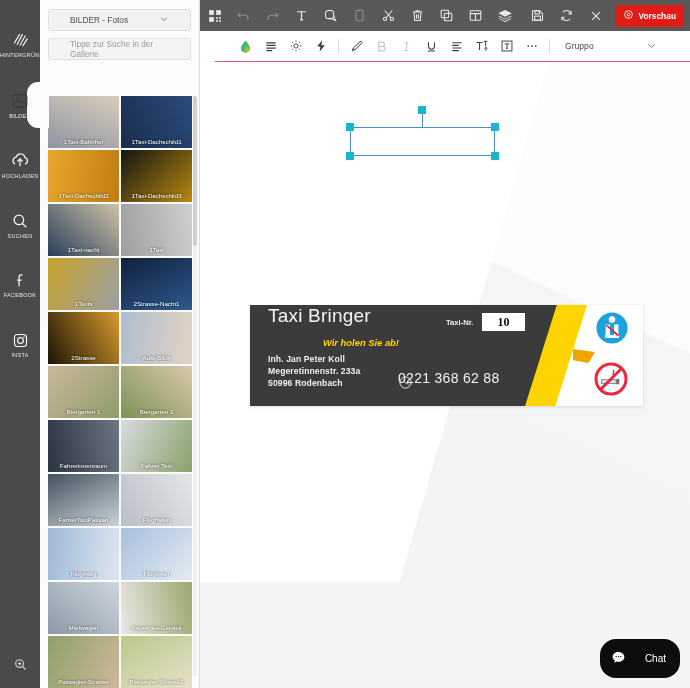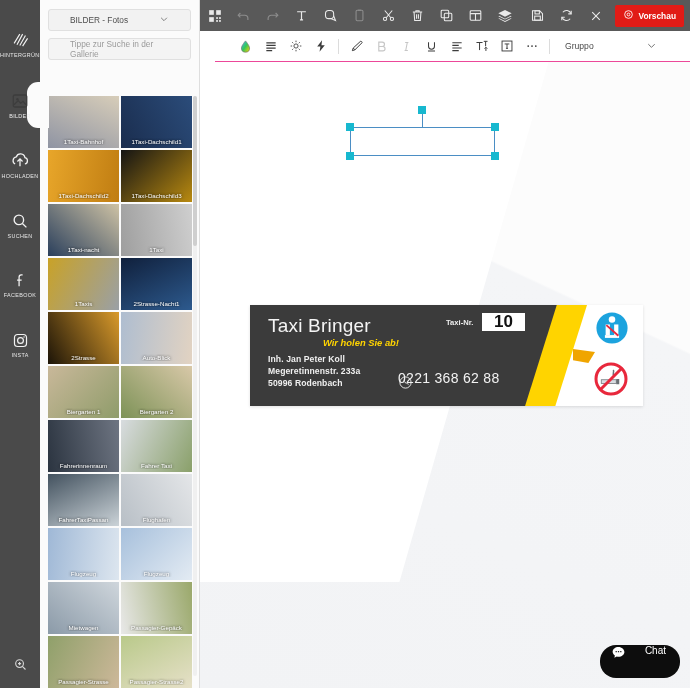--- a/index.html
+++ b/index.html
@@ -145,40 +145,40 @@
     position: absolute; right: 56px; top: 0; width: 72px; height: 101px;
     background: #ffd400;
     clip-path: polygon(58% 0, 100% 0, 56% 100%, 14% 100%);
   }
   #card-yellow2 {
     position: absolute; right: 48px; top: 44px; width: 22px; height: 14px;
     background: #f0a500;
     clip-path: polygon(0 0, 100% 22%, 70% 100%, 0 80%);
   }
   #brand {
-    position: absolute; left: 18px; top: 10px;
+    position: absolute; left: 18px; top: 0;
     font-size: 19px; color: #f4f4f4; font-weight: 300; letter-spacing: .2px;
   }
   #slogan {
     position: absolute; left: 73px; top: 32px;
     font-size: 9.4px; color: #ffd400; font-weight: bold; font-style: italic;
   }
   .addr {
     position: absolute; left: 18px; font-size: 8.6px;
     color: #f0f0f0; font-weight: bold; letter-spacing: .1px;
   }
   #a1 { top: 49px; } #a2 { top: 61px; } #a3 { top: 73px; }
   #taxinr-lbl {
     position: absolute; left: 196px; top: 13px;
     font-size: 7.6px; color: #ededed; font-weight: bold;
   }
   #taxinr-box {
     position: absolute; left: 232px; top: 8px; width: 43px; height: 18px;
     background: #fff; display: flex; align-items: center;
-    justify-content: center; font-size: 17px; font-weight: bold; color: #111;
+    justify-content: center; font-size: 12px; font-weight: bold; color: #111; font-family: Liberation Serif, serif;
   }
   #phone-group { position: absolute; left: 148px; top: 68px; }
   #phone-ico { position: absolute; left: 0; top: 2px; }
   #phone-txt {
     position: absolute; left: 0; top: -3px;
     font-size: 14px; color: #f2f2f2; font-weight: 300; letter-spacing: .3px;
     white-space: nowrap;
   }
   
   #sel-box {
@@ -193,23 +193,23 @@
     position: absolute; width: 8px; height: 8px; background: #17b8cf; z-index: 10;
   }
   .hnd.rot { left: 218px; top: 44px; }
   .hnd.tl { left: 146px; top: 61px; }
   .hnd.tr { left: 291px; top: 61px; }
   .hnd.bl { left: 146px; top: 90px; }
   .hnd.br { left: 291px; top: 90px; }
 
   
   #chat {
-    position: absolute; right: 10px; bottom: 10px; height: 33px;
+    position: absolute; right: 10px; bottom: 10px; height: 39px;
     background: #0d0d0d; border-radius: 16px; display: flex;
-    gap: 19px; padding: 0 14px 0 11px;
+    align-items: center; gap: 19px; padding: 0 14px 0 11px;
     cursor: pointer; z-index: 40;
   }
   #chat span { color: #fff; font-size: 10px; }
 </style>
 </head>
 <body>
 
 <div id="rail">
 
   <div class="rail-item">

